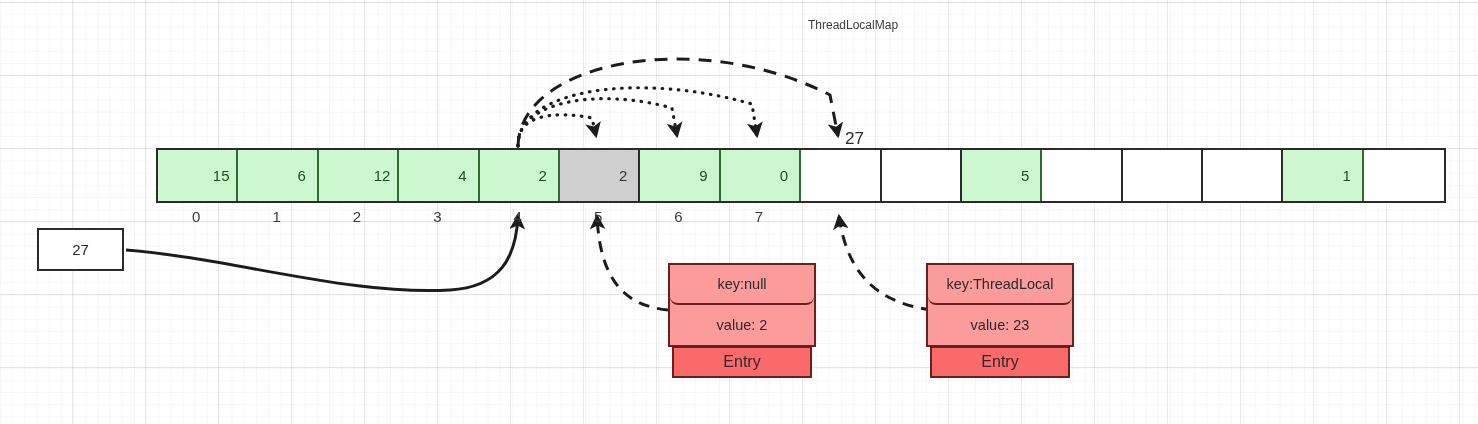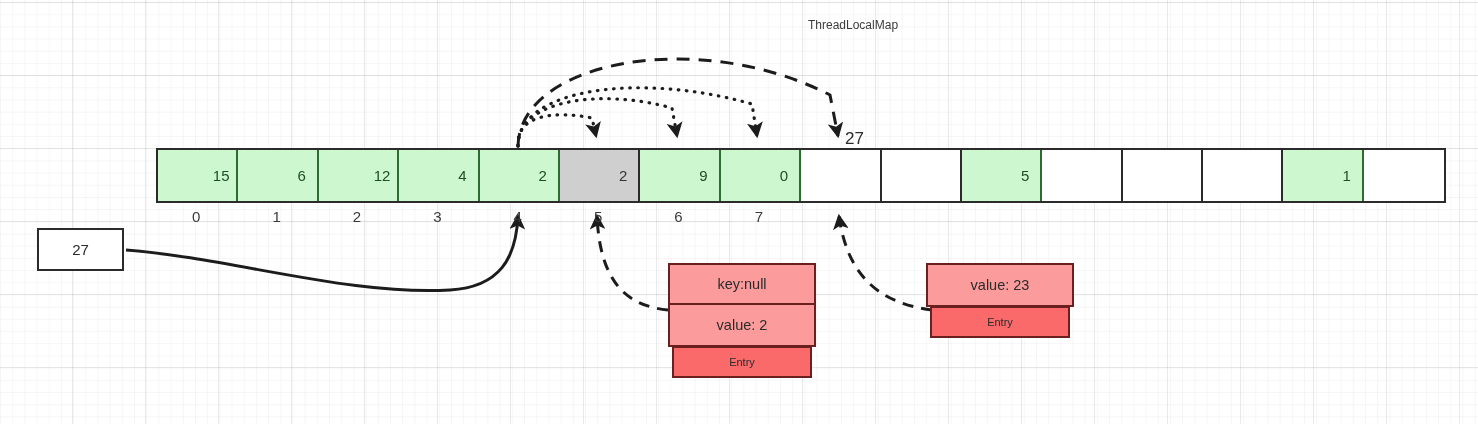--- a/index.html
+++ b/index.html
@@ -82,30 +82,31 @@
     width:148px;
     border:2px solid #6b2020;
     box-sizing:border-box;
     background:#fb9b9b;
   }
   .entry-row{
     height:40px;
     display:flex;align-items:center;justify-content:center;
     font-size:14.5px;color:#2b2b2b;
     box-sizing:border-box;
+    border-radius:8px;
   }
   .entry-row.top{border-bottom:2px solid #6b2020;}
   .entry-label{
     width:140px;height:32px;margin:0 auto;
     margin-top:-1px;
     border:2px solid #6b2020;
     box-sizing:border-box;
     background:#fb6a6a;
     display:flex;align-items:center;justify-content:center;
-    font-size:11px;color:#2b2b2b;
+    font-size:16px;color:#2b2b2b;
   }
 </style>
 </head>
 <body>
 
 <div id="canvas">
 
   <svg id="svg-layer" viewBox="0 0 1478 424" xmlns="http://www.w3.org/2000/svg">
     <defs>
       <marker id="arrowSolid" viewBox="0 0 10 10" refX="8.5" refY="5" markerWidth="5.2" markerHeight="5.2" orient="auto-start-reverse">
@@ -170,18 +171,19 @@
   <div class="entry-group" style="left:668px;top:263px;">
     <div class="entry-kv">
       <div class="entry-row top">key:null</div>
       <div class="entry-row">value: 2</div>
     </div>
     <div class="entry-label">Entry</div>
   </div>
 
   <div class="entry-group" style="left:926px;top:263px;">
     <div class="entry-kv">
+      <div class="entry-row top">key:ThreadLocal</div>
       <div class="entry-row">value: 23</div>
     </div>
     <div class="entry-label">Entry</div>
   </div>
 
 </div>
 
 </body></html>

